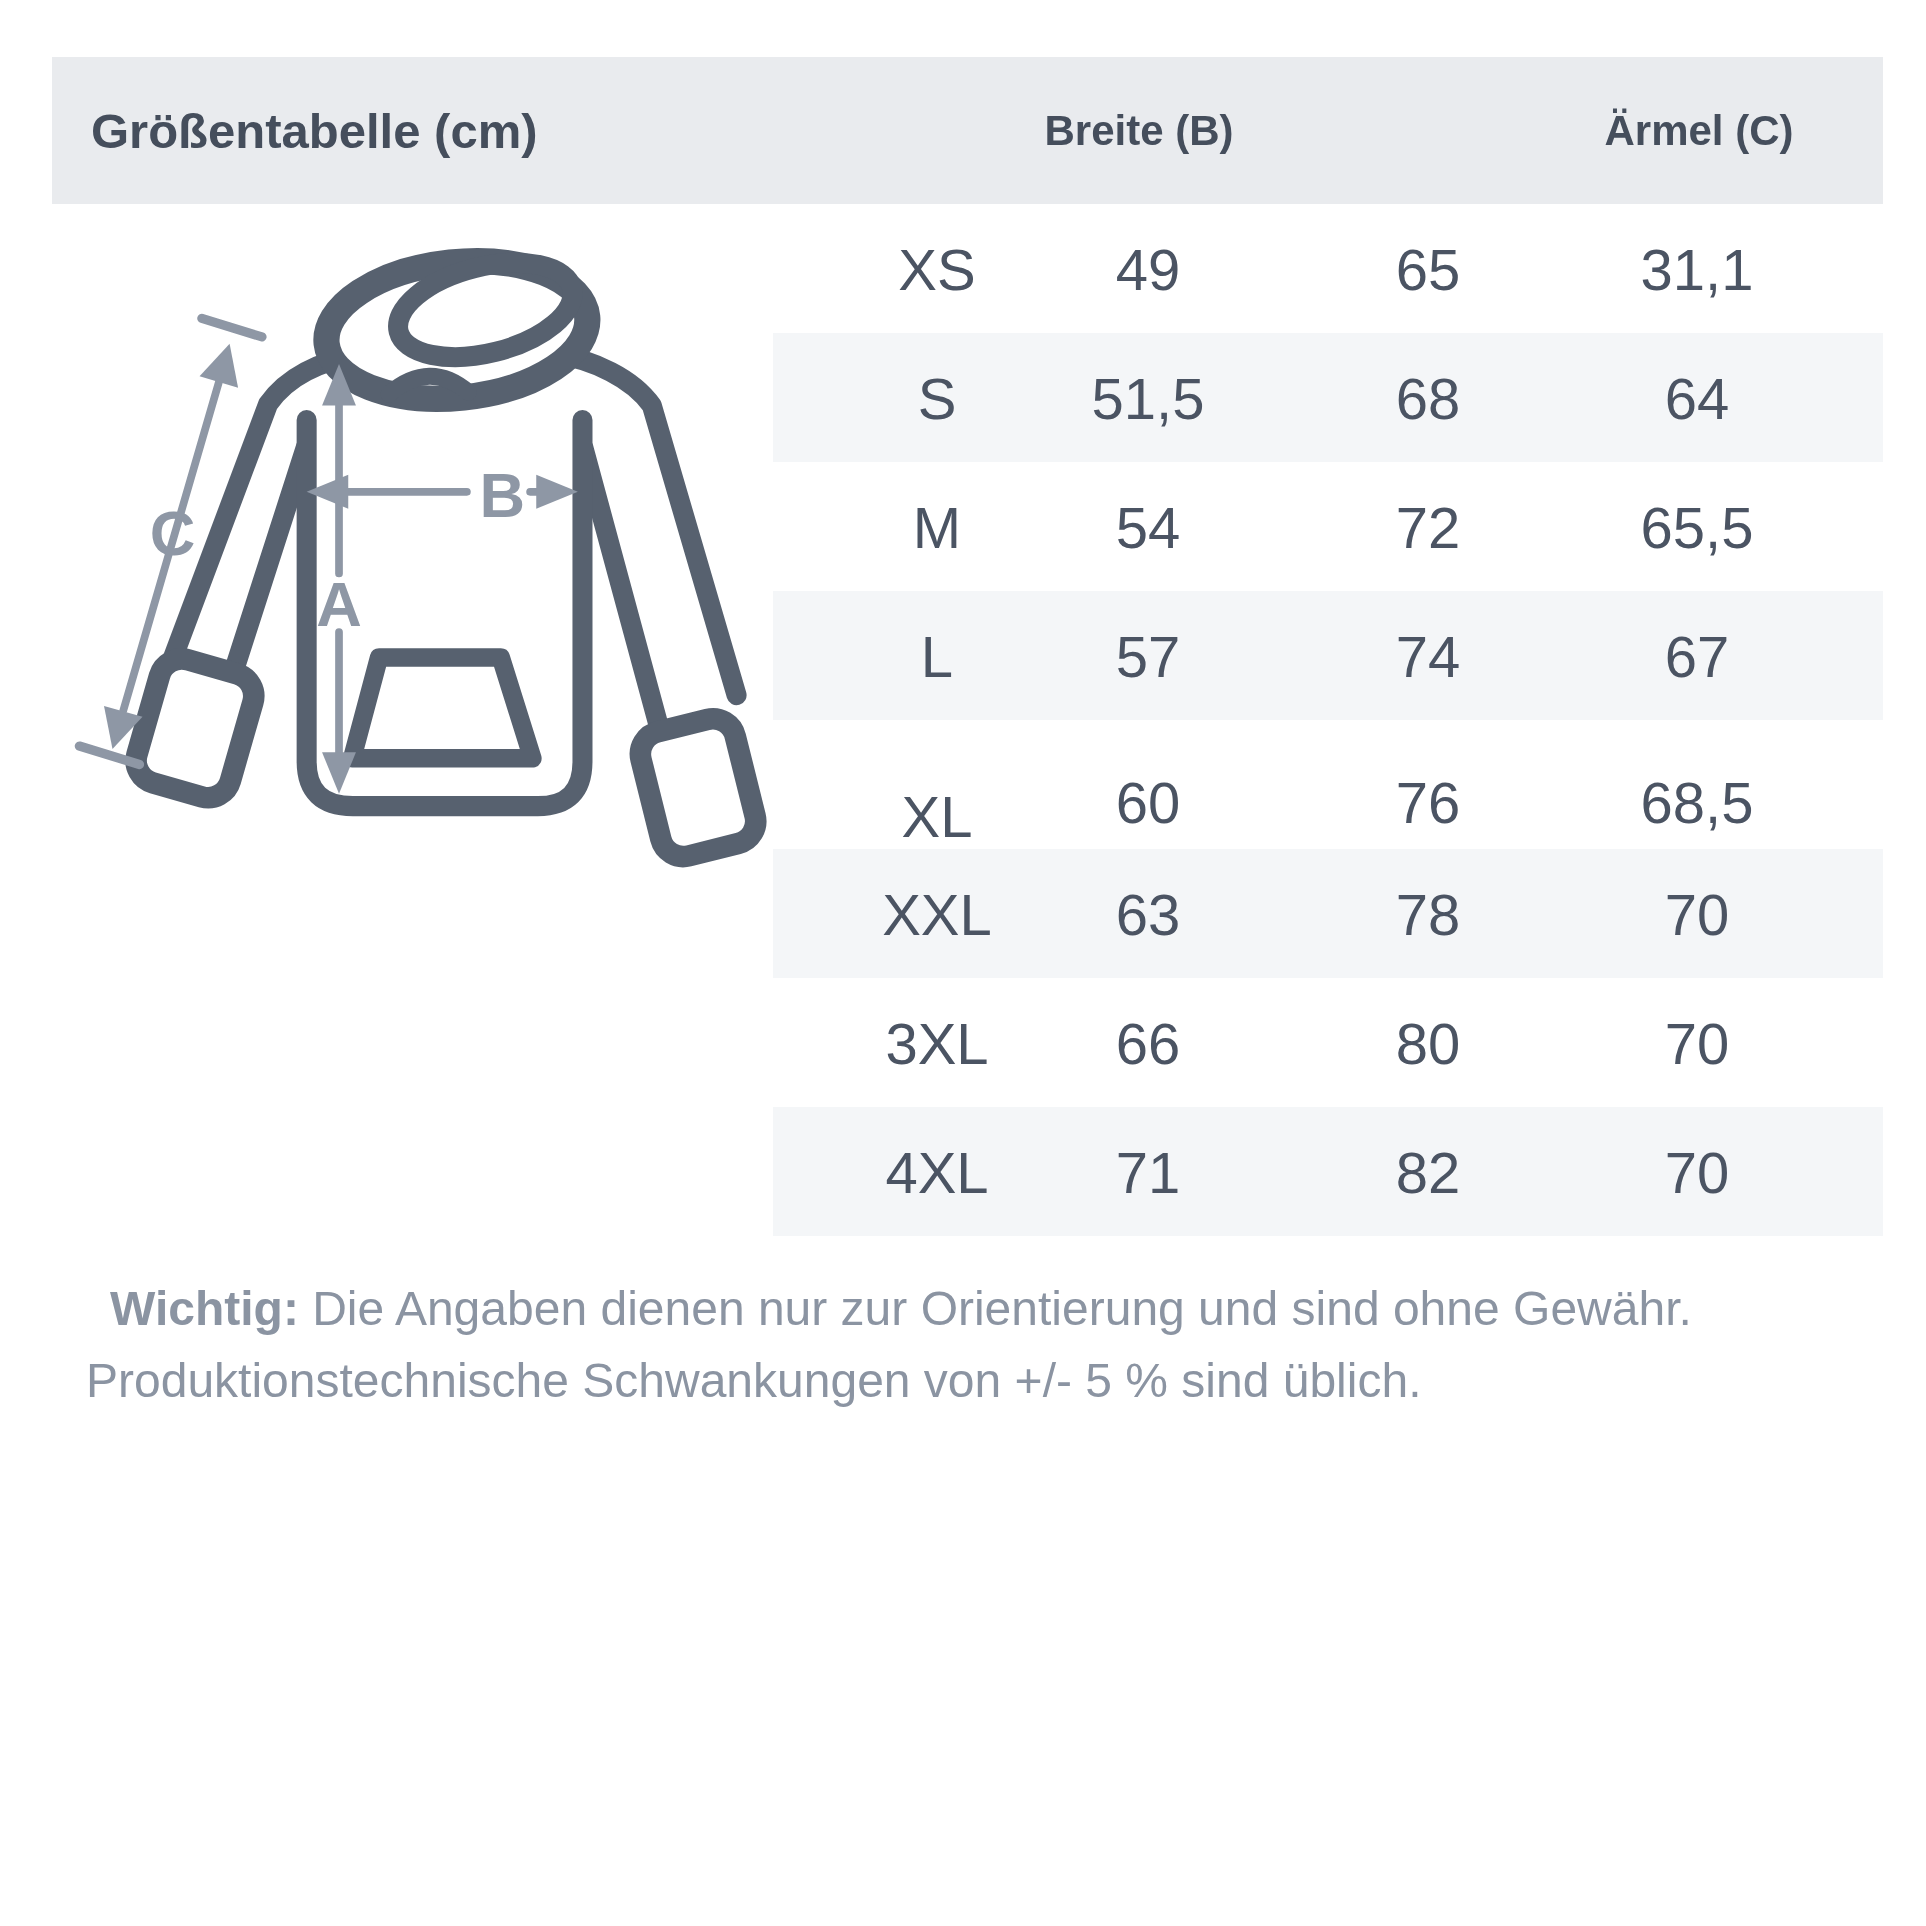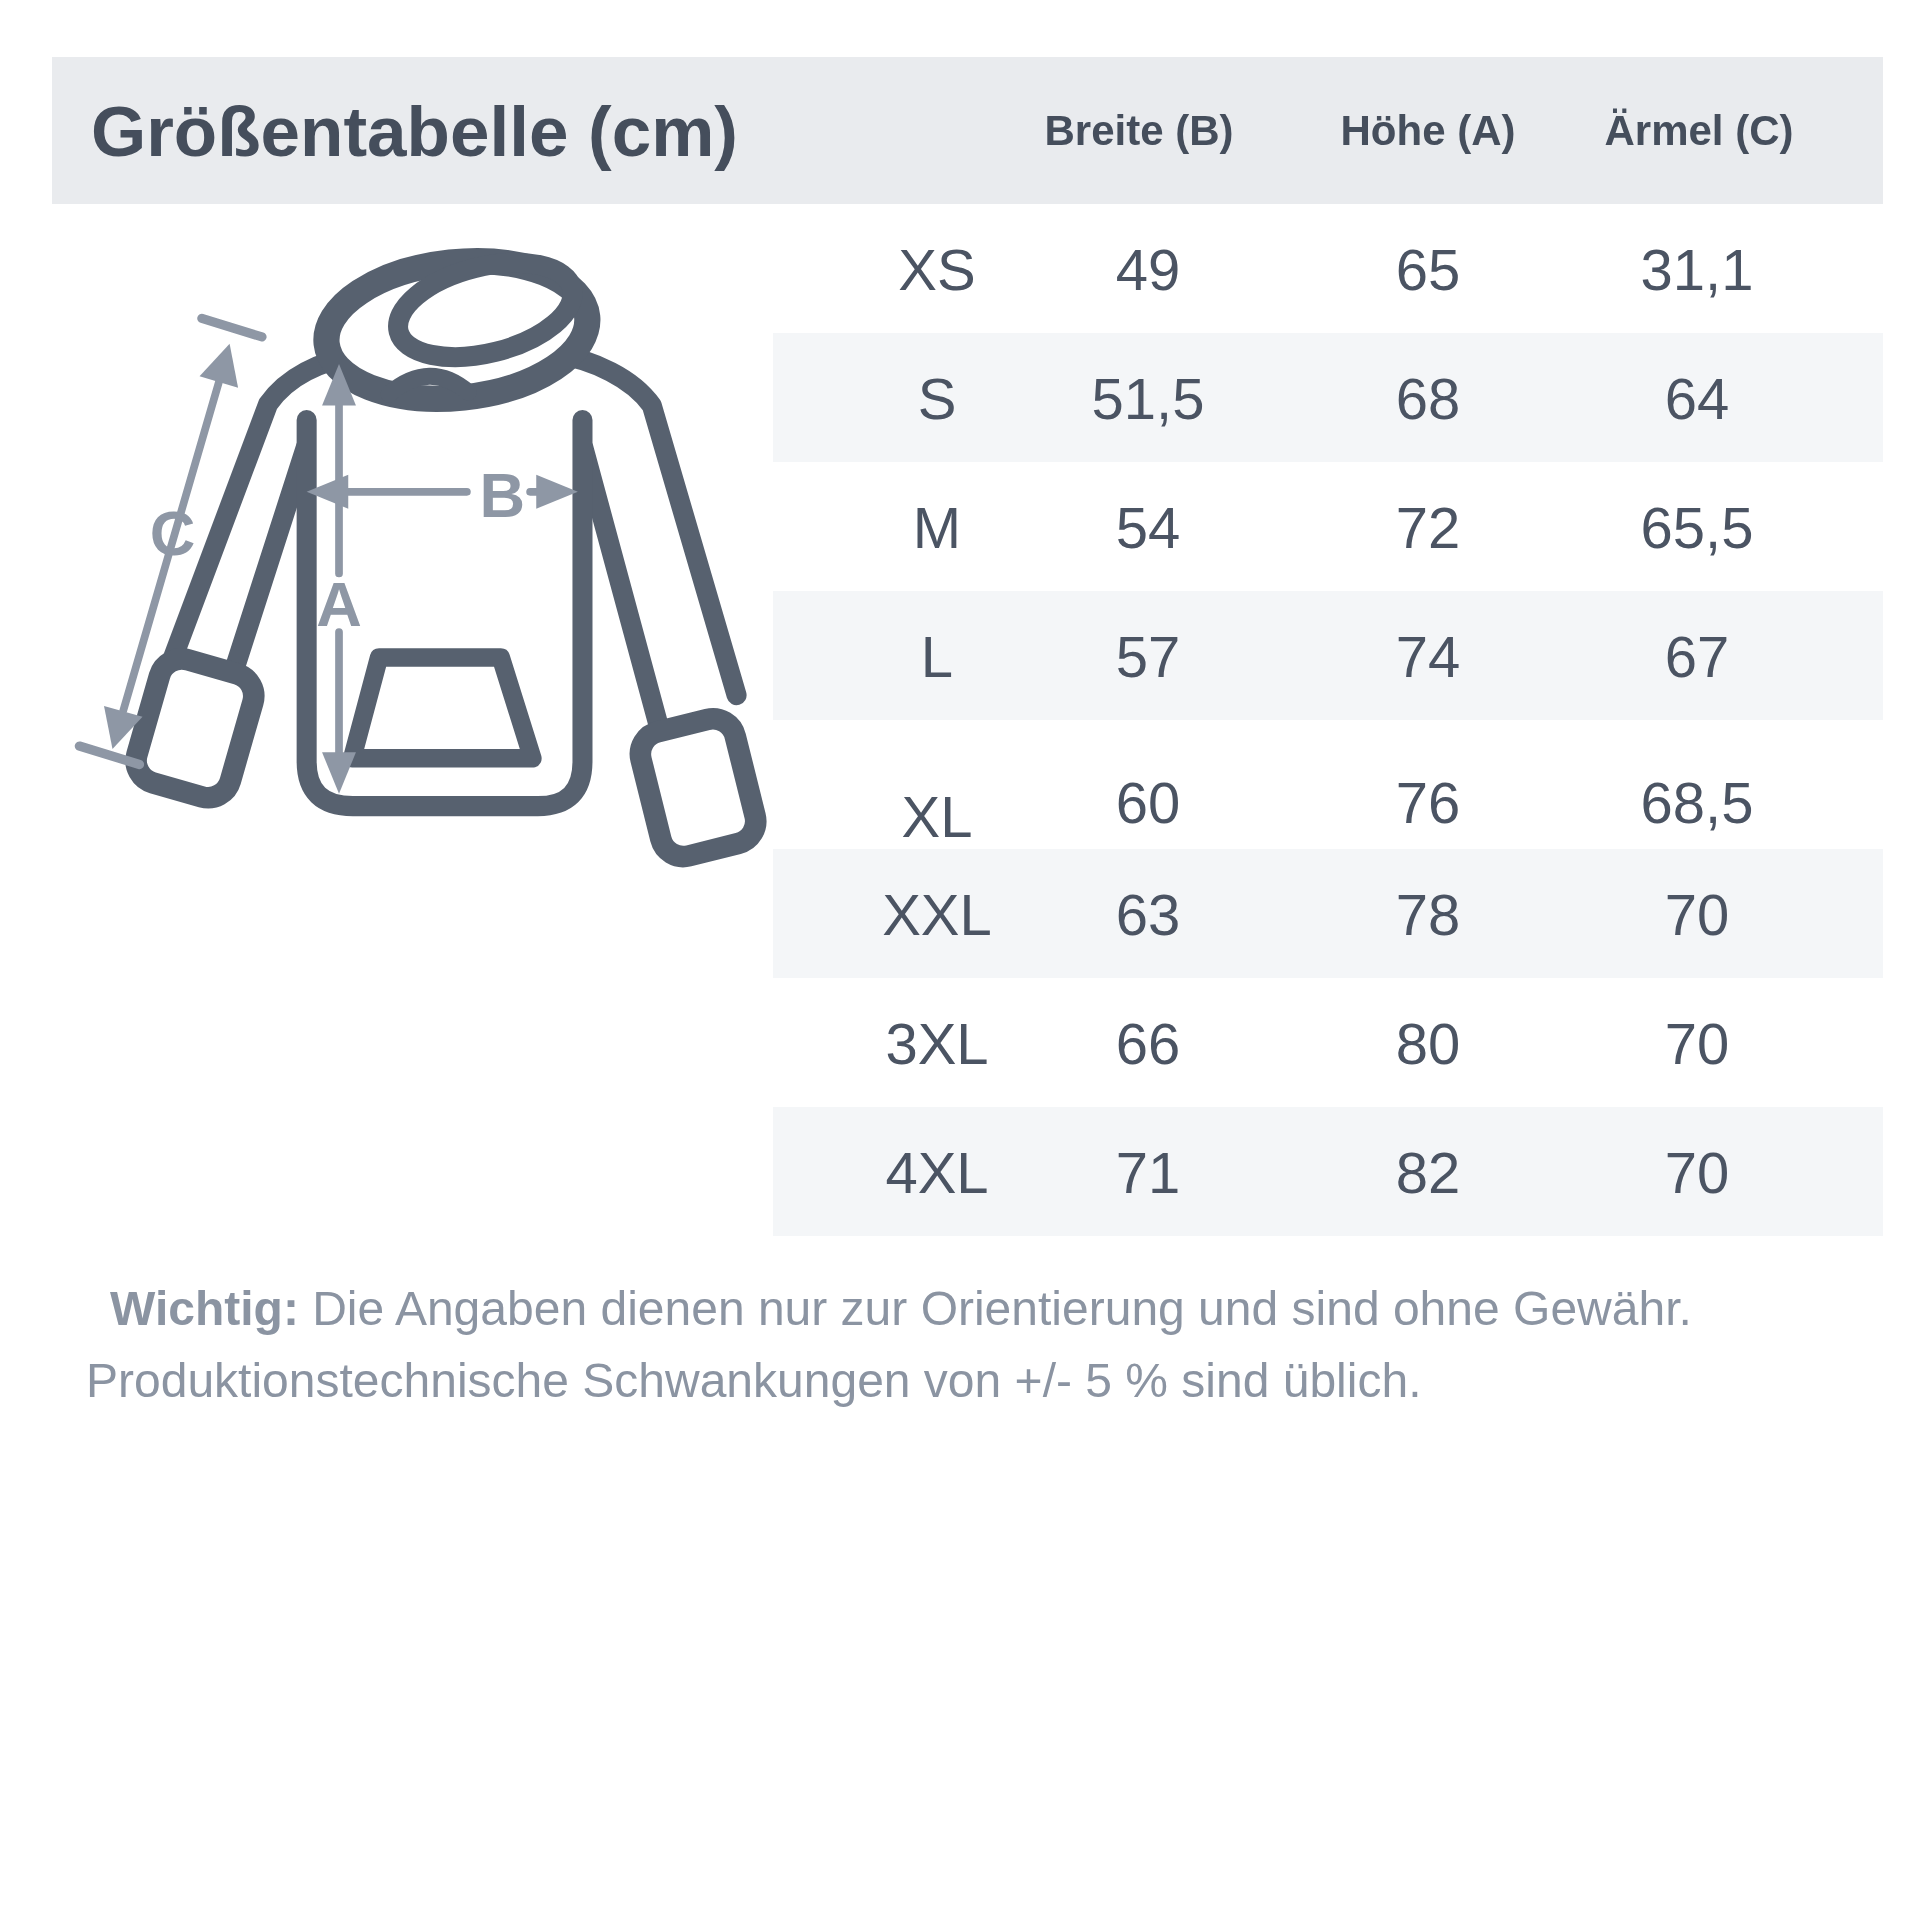--- a/index.html
+++ b/index.html
@@ -17,21 +17,21 @@
     font-family:"Liberation Sans", sans-serif;}
   #canvas{position:relative;width:1926px;height:1926px;overflow:hidden;background:var(--page_bg);}
 
   
   .header-band{
     position:absolute;left:52px;top:57px;width:1831px;height:147px;
     background:var(--header_band);
   }
   .chart-title{
     position:absolute;left:39px;top:50%;transform:translateY(-50%);
-    font-size:71px;font-weight:bold;color:var(--text_header);white-space:nowrap;
+    font-size:49px;font-weight:bold;color:var(--text_header);white-space:nowrap;
   }
   .col-header{
     position:absolute;top:50%;transform:translate(-50%,-50%);
     font-size:42px;font-weight:bold;color:var(--text_header);white-space:nowrap;
   }
   .col-header.col-b{left:1087px;}
   .col-header.col-h{left:1376px;}
   .col-header.col-c{left:1647px;}
 
   
@@ -67,21 +67,20 @@
   .footnote .bold{font-weight:bold;margin-left:24px;}
 </style>
 </head>
 <body>
 
 <div id="canvas">
 
   <div class="header-band">
     <span class="chart-title">Größentabelle (cm)</span>
     <span class="col-header col-b">Breite (B)</span>
-    <span class="col-header col-h">Höhe (A)</span>
     <span class="col-header col-c">Ärmel (C)</span>
   </div>
 
   <div class="rows-area" id="rows-area">
     <div class="t-row">
       <span class="cell cell-size">XS</span>
       <span class="cell cell-b">49</span>
       <span class="cell cell-h">65</span>
       <span class="cell cell-c">31,1</span>
     </div>

